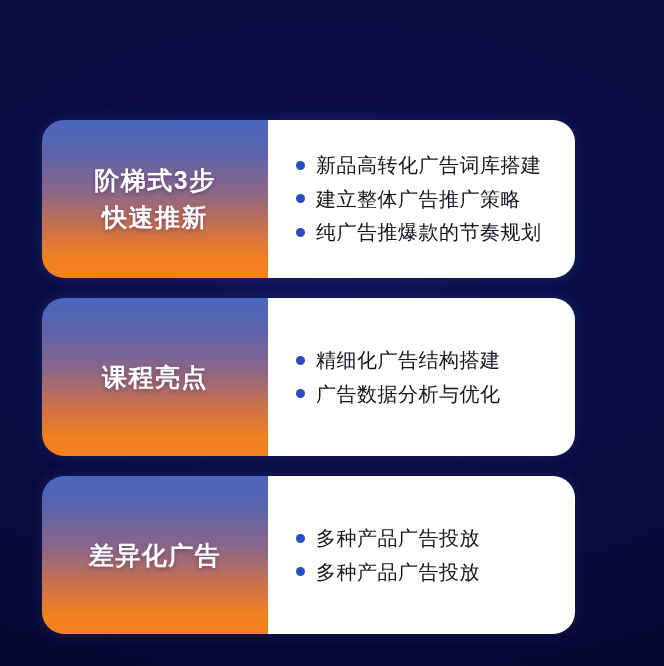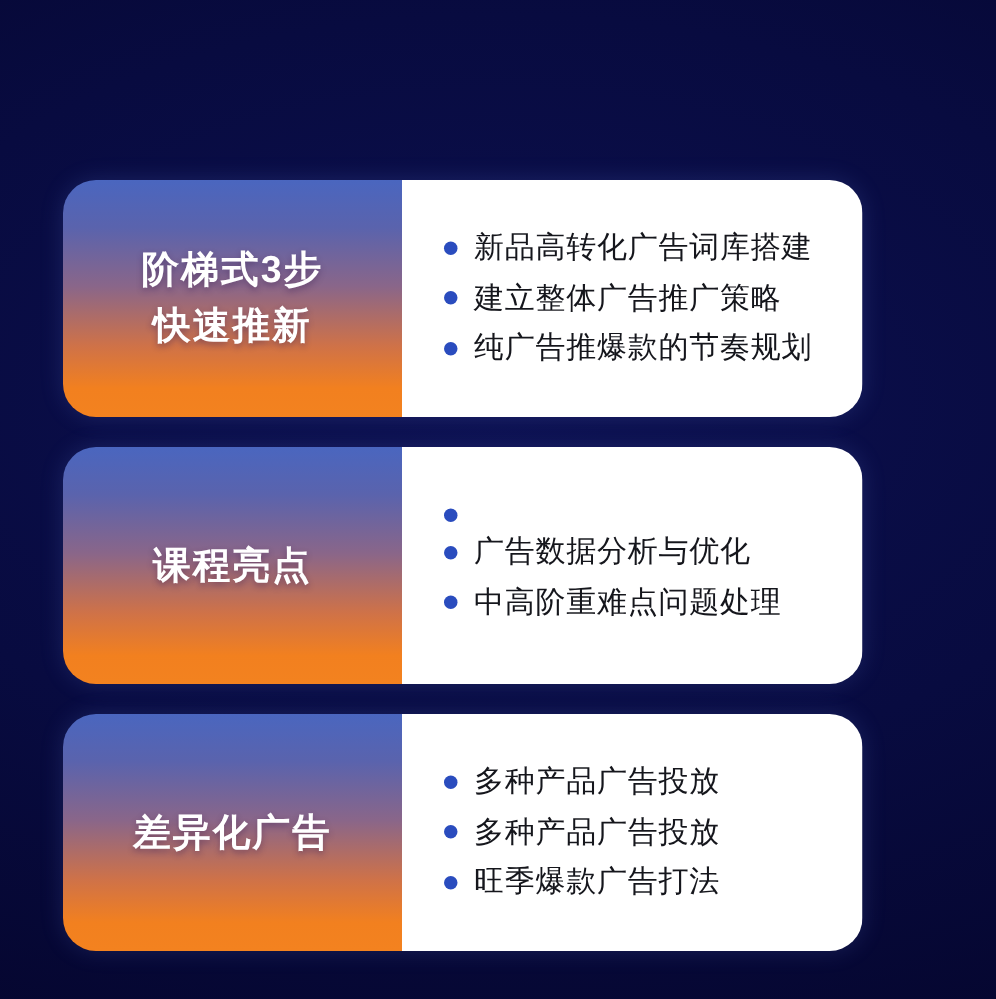--- a/index.html
+++ b/index.html
@@ -219,46 +219,39 @@
       </div>
     </div>
 
     <div class="card">
       <div class="card-left">
         <div class="card-left-line">课程亮点</div>
       </div>
       <div class="card-right">
         <div class="bullet-row">
           <span class="bullet-dot"></span>
+          <span class="bullet-text">精细化广告结构搭建</span>
         </div>
         <div class="bullet-row">
           <span class="bullet-dot"></span>
           <span class="bullet-text">广告数据分析与优化</span>
-        </div>
-        <div class="bullet-row">
-          <span class="bullet-dot"></span>
-          <span class="bullet-text">中高阶重难点问题处理</span>
         </div>
       </div>
     </div>
 
     <div class="card">
       <div class="card-left">
         <div class="card-left-line">差异化广告</div>
       </div>
       <div class="card-right">
         <div class="bullet-row">
           <span class="bullet-dot"></span>
           <span class="bullet-text">多种产品广告投放</span>
         </div>
         <div class="bullet-row">
           <span class="bullet-dot"></span>
           <span class="bullet-text">多种产品广告投放</span>
         </div>
-        <div class="bullet-row">
-          <span class="bullet-dot"></span>
-          <span class="bullet-text">旺季爆款广告打法</span>
-        </div>
       </div>
     </div>
 
   </div>
 </div>
 
 </body></html>

